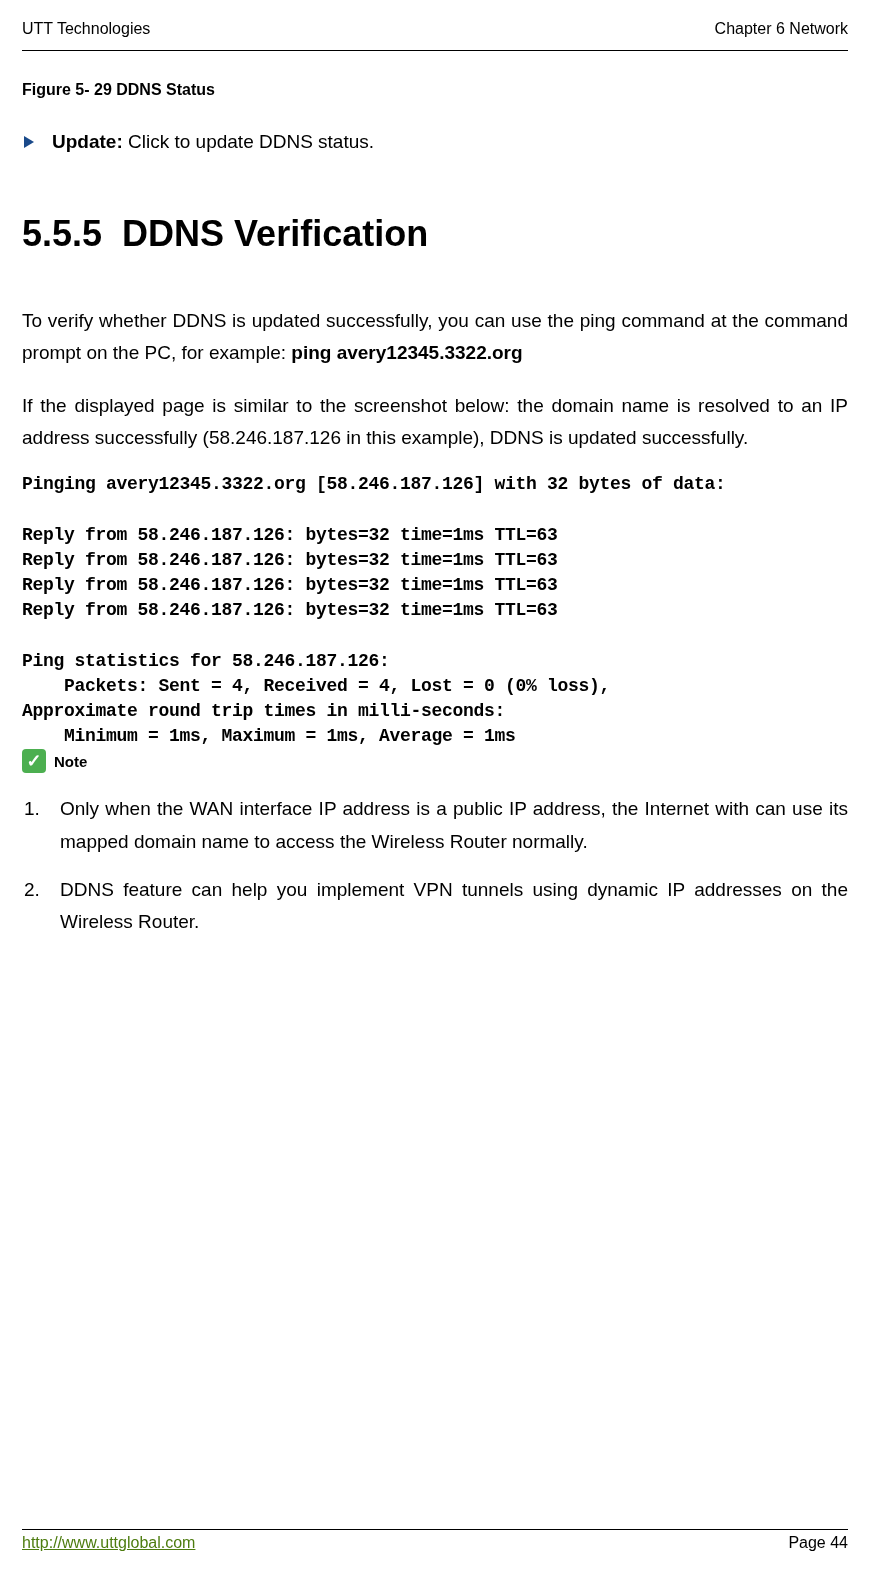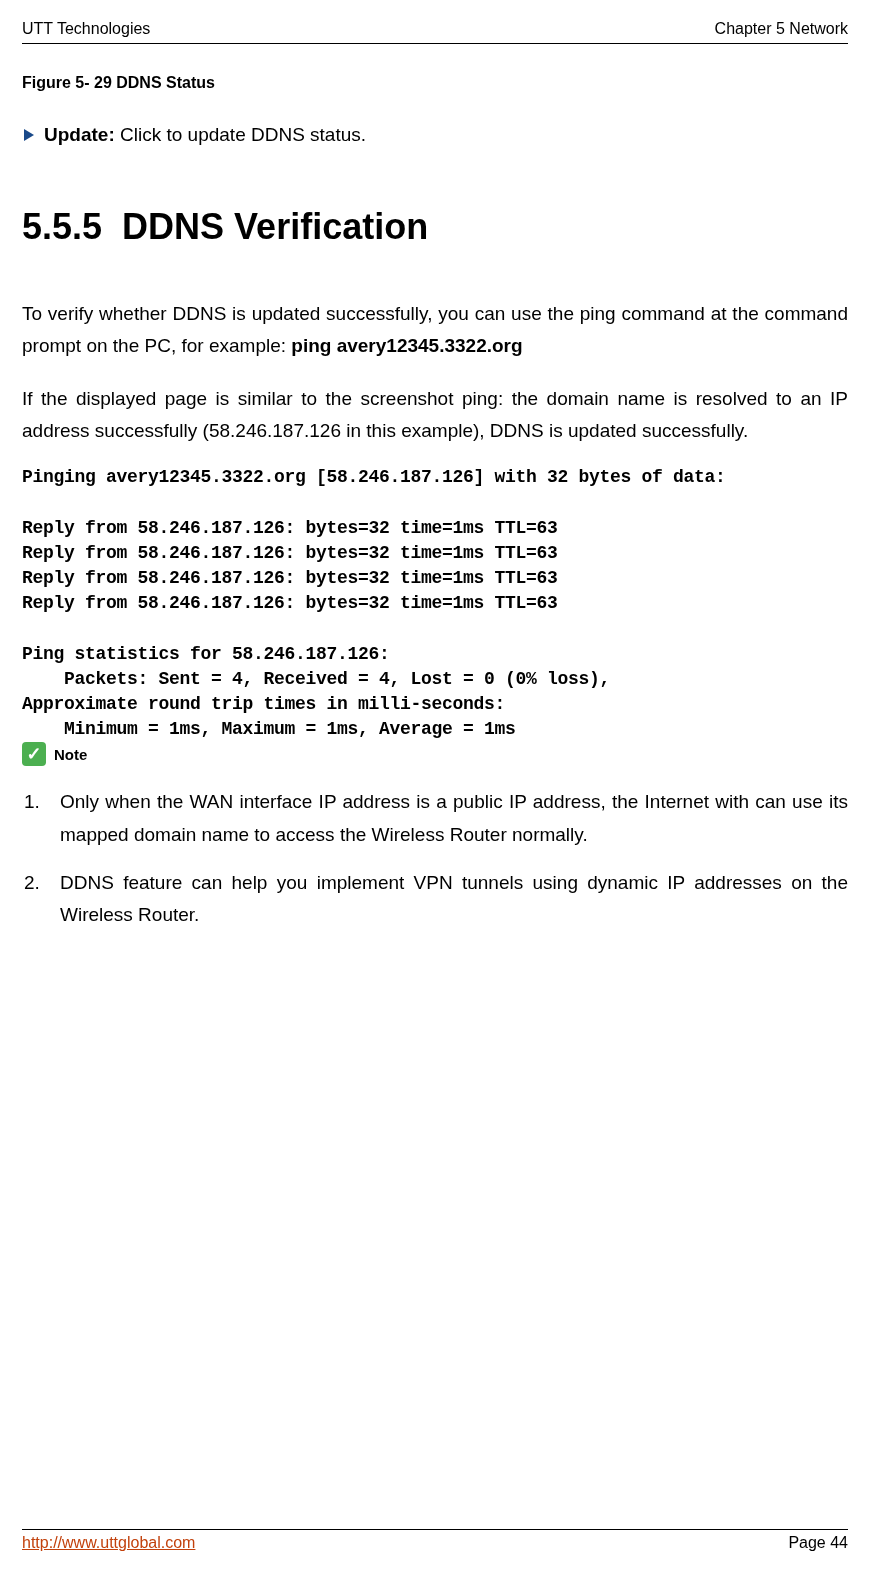--- a/index.html
+++ b/index.html
@@ -14,34 +14,34 @@
       background: #ffffff;
       color: #000000;
       position: relative;
       padding: 20px 22px;
     }
     .header-row {
       display: flex;
       justify-content: space-between;
       align-items: center;
       font-size: 16px;
-      padding-bottom: 5px;
+      padding-bottom: 12px;
       border-bottom: 1px solid #000;
       margin-bottom: 30px;
     }
     .figure-caption {
       text-align: left;
       font-weight: bold;
       font-size: 16px;
       margin-bottom: 32px;
     }
     .update-row {
       display: flex;
       align-items: center;
-      gap: 10px;
+      gap: 18px;
       font-size: 19px;
       margin-bottom: 60px;
       padding-left: 2px;
     }
     .arrow-icon {
       width: 0;
       height: 0;
       border-top: 6px solid transparent;
       border-bottom: 6px solid transparent;
       border-left: 10px solid #1a4a8a;
@@ -120,51 +120,51 @@
       left: 22px;
       right: 22px;
       display: flex;
       justify-content: space-between;
       align-items: center;
       font-size: 16px;
       border-top: 1px solid #000;
       padding-top: 4px;
     }
     .footer-link {
-      color: #c2410c;
+      color: #4d7c0f;
       text-decoration: underline;
     }
   </style>
 </head>
 <body>
 
 <div class="header-row">
   <span>UTT Technologies</span>
-  <span>Chapter 5 Network</span>
+  <span>Chapter 6 Network</span>
 </div>
 
 <div class="figure-caption">Figure 5- 29 DDNS Status</div>
 
 <div class="update-row">
   <div class="arrow-icon"></div>
   <div>
     <span class="update-label">Update:</span>
     <span>Click to update DDNS status.</span>
   </div>
 </div>
 
 <h2 class="section-heading">
   <span class="section-number">5.5.5</span><span>DDNS Verification</span>
 </h2>
 
 <p class="body-para">
   <span>To verify whether DDNS is updated successfully, you can use the ping command at the command prompt on the PC, for example: </span><span class="bold-inline">ping avery12345.3322.org</span>
 </p>
 
-<p class="body-para">If the displayed page is similar to the screenshot ping: the domain name is resolved to an IP address successfully (58.246.187.126 in this example), DDNS is updated successfully.</p>
+<p class="body-para">If the displayed page is similar to the screenshot below: the domain name is resolved to an IP address successfully (58.246.187.126 in this example), DDNS is updated successfully.</p>
 
 <pre class="ping-block">Pinging avery12345.3322.org [58.246.187.126] with 32 bytes of data:
 
 Reply from 58.246.187.126: bytes=32 time=1ms TTL=63
 Reply from 58.246.187.126: bytes=32 time=1ms TTL=63
 Reply from 58.246.187.126: bytes=32 time=1ms TTL=63
 Reply from 58.246.187.126: bytes=32 time=1ms TTL=63
 
 Ping statistics for 58.246.187.126:
     Packets: Sent = 4, Received = 4, Lost = 0 (0% loss),

